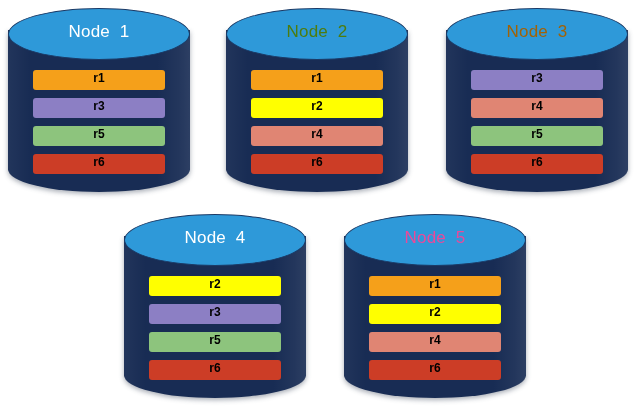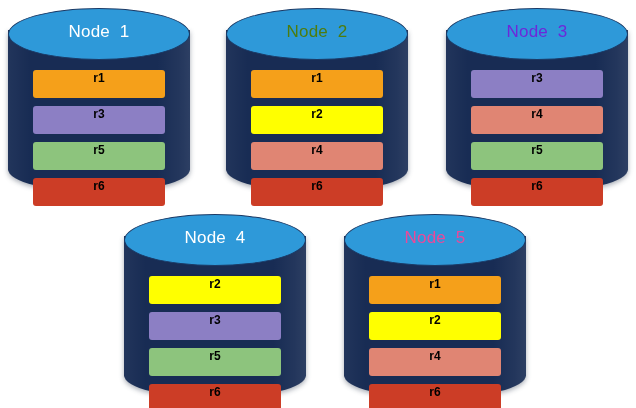--- a/index.html
+++ b/index.html
@@ -94,21 +94,21 @@
 
   
   .replicas {
     position: absolute;
     left: 14%;
     right: 14%;
     top: 62px;
   }
 
   .replica {
-    height: 28px;
+    height: 20px;
     border-radius: 3px;
     margin-bottom: 8px;
     text-align: center;
     line-height: 16px;
     font-size: 12px;
     font-weight: bold;
     color: #000000;
     box-sizing: border-box;
   }
   .replica:last-child { margin-bottom: 16px; }
@@ -149,21 +149,21 @@
       <div class="cyl-body">
         <div class="cyl-barrel" style="background: rgb(24, 44, 84);"></div>
         <div class="cyl-shade"></div>
         <div class="replicas">
           <div class="replica" style="background: rgb(140, 127, 196);">r3</div>
           <div class="replica" style="background: rgb(224, 133, 115);">r4</div>
           <div class="replica" style="background: rgb(141, 196, 125);">r5</div>
           <div class="replica" style="background: rgb(204, 61, 38);">r6</div>
         </div>
         <div class="cyl-top" style="background: rgb(46, 153, 217);"></div>
-        <div class="node-label" style="color: #6d28d9;">Node  3</div>
+        <div class="node-label" style="color: #a16207;">Node  3</div>
       </div>
     </div>
     <div class="node" style="left: 124px; top: 214px; width: 182px; height: 184px;">
       <div class="cyl-body">
         <div class="cyl-barrel" style="background: rgb(24, 44, 84);"></div>
         <div class="cyl-shade"></div>
         <div class="replicas">
           <div class="replica" style="background: rgb(255, 255, 0);">r2</div>
           <div class="replica" style="background: rgb(140, 127, 196);">r3</div>
           <div class="replica" style="background: rgb(141, 196, 125);">r5</div>

